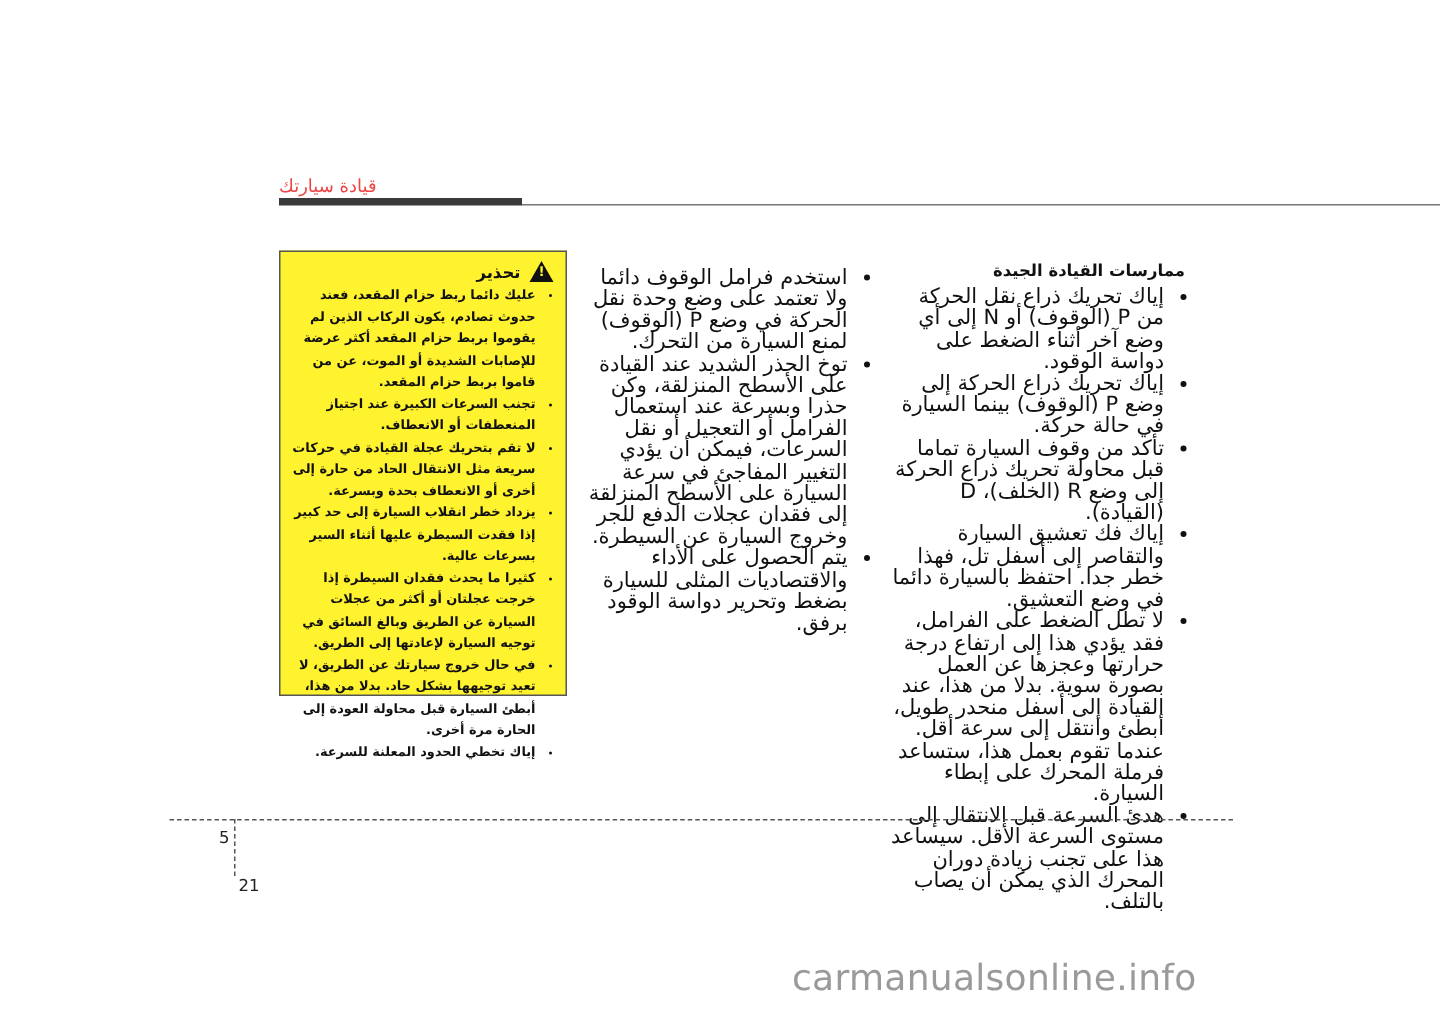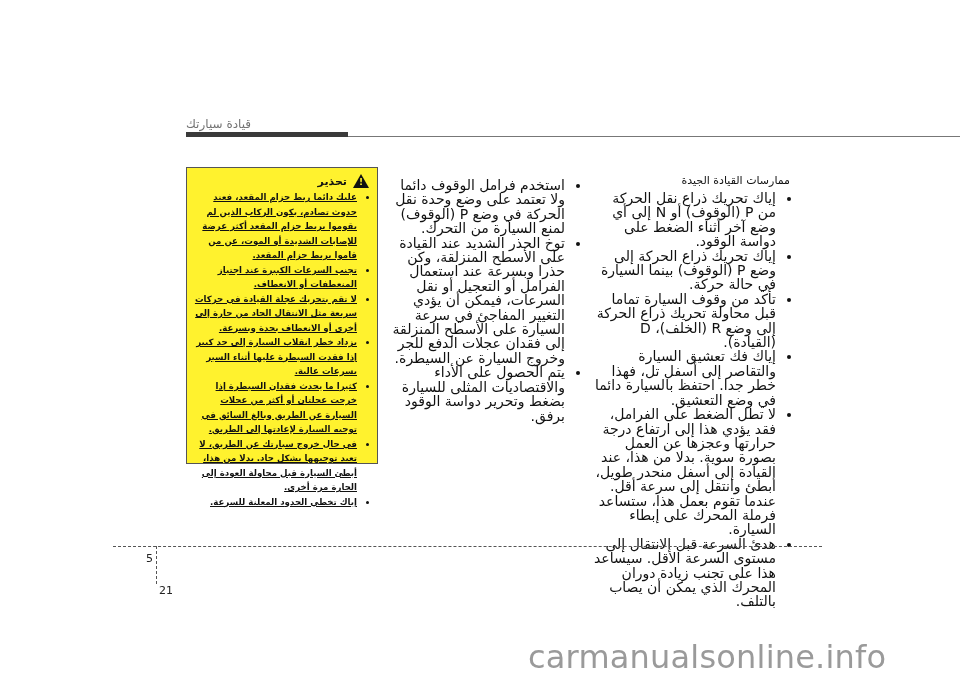--- a/index.html
+++ b/index.html
@@ -1,42 +1,42 @@
 <!DOCTYPE html>
 <html><head>
 <meta charset="utf-8">
 <style>
   html, body { margin:0; padding:0; }
   body { width:960px; height:678px; background:#ffffff; position:relative; overflow:hidden;
          font-family:"DejaVu Sans", sans-serif; color:#111; }
-  .header-title { position:absolute; left:186px; top:117px; font-size:12px; direction:rtl; color:#737373; }
+  .header-title { position:absolute; left:186px; top:117px; font-size:12px; direction:rtl; color:#ef4444; }
   .header-bar { position:absolute; left:186px; top:132px; width:162px; height:5px; background:#3a3a3a; }
   .header-line { position:absolute; left:348px; top:136px; width:612px; height:1px; background:#777; }
 
   .warning-box { position:absolute; left:186px; top:167px; width:192px; height:297px; background:#fff22e;
                  border:1px solid #555; box-sizing:border-box; padding:6px 8px 4px 6px; direction:rtl; }
   .warning-head { display:flex; align-items:center; gap:6px; font-weight:bold; font-size:11px; margin-bottom:2px; }
   .warn-icon { width:0; height:0; border-left:8px solid transparent; border-right:8px solid transparent;
                border-bottom:14px solid #111; position:relative; }
   .warn-icon span { position:absolute; left:-2px; top:3px; color:#fff22e; font-size:9px; font-weight:bold; }
   .warning-box ul { margin:0; padding:0 12px 0 0; list-style:disc; }
-  .warning-box li { font-size:8.6px; line-height:14.5px; font-weight:bold;text-decoration:underline; }
+  .warning-box li { font-size:8.6px; line-height:14.5px; font-weight:bold; }
 
   .col { position:absolute; direction:rtl; }
   .col ul { margin:0; padding:0 14px 0 0; list-style:disc; }
   .col li { font-size:14px; line-height:14.4px; }
   .col-mid { left:383px; top:178px; width:196px; }
   .col-right { left:594px; top:174px; width:196px; }
-  .section-title { font-weight:normal; font-size:11px; margin:0 0 4px 0; }
+  .section-title { font-weight:bold; font-size:11px; margin:0 0 4px 0; }
 
   .footer-line { position:absolute; left:113px; top:546px; width:709px; border-top:1px dashed #555; }
   .footer-vline { position:absolute; left:156px; top:546px; height:38px; border-left:1px dashed #555; }
   .page-chapter { position:absolute; left:146px; top:552px; font-size:11px; color:#222; }
   .page-number { position:absolute; left:159px; top:584px; font-size:11px; color:#222; }
-  .watermark { position:absolute; left:528px; top:638px; font-size:32px; color:#9a9a9a; letter-spacing:0.2px; }
+  .watermark { position:absolute; left:528px; top:638px; font-size:24px; color:#9a9a9a; letter-spacing:0.2px; }
 </style>
 </head>
 <body>
 
 <div class="header-title">قيادة سيارتك</div>
 <div class="header-bar"></div>
 <div class="header-line"></div>
 
 <div class="warning-box">
   <div class="warning-head">

